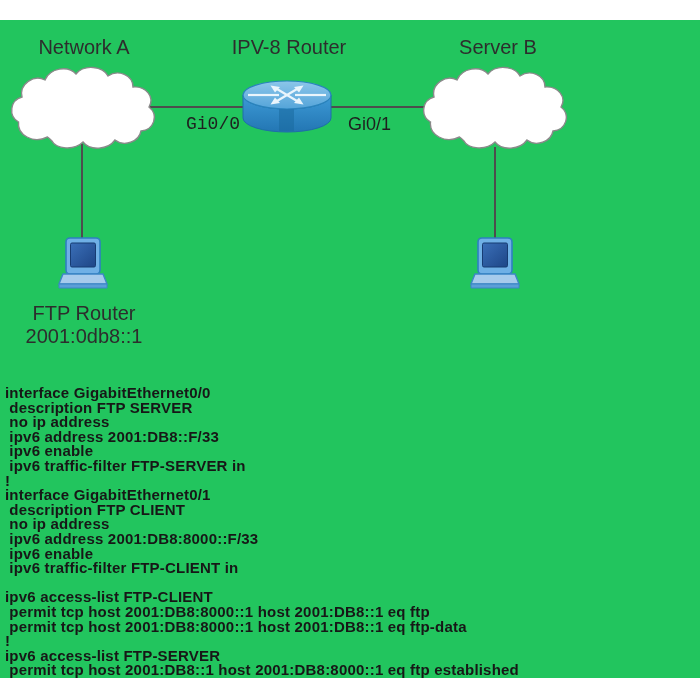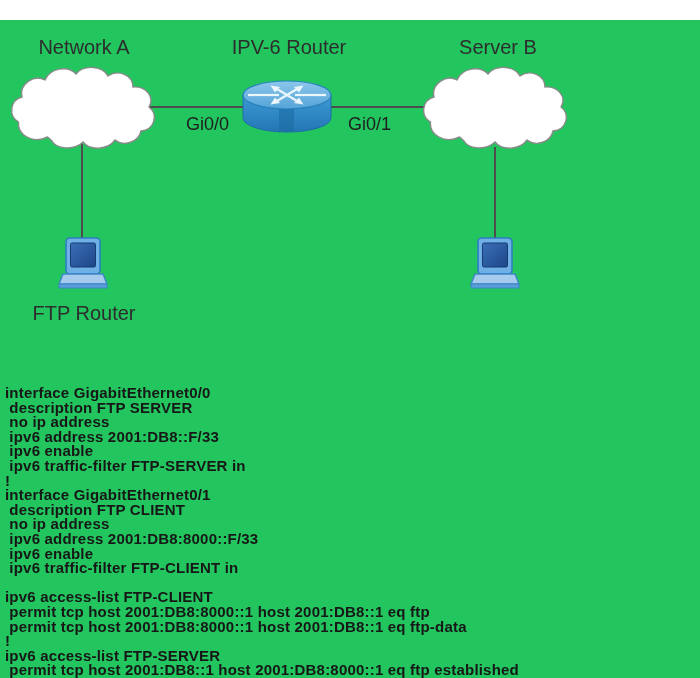--- a/index.html
+++ b/index.html
@@ -48,21 +48,21 @@
     color: #171717;
     white-space: pre;
   }
 </style>
 </head>
 <body>
 
 <div class="stage">
 
   <div class="diagram-label" style="left:28px; top:16px; width:112px;">Network A</div>
-  <div class="diagram-label" style="left:219px; top:16px; width:140px;">IPV-6 Router</div>
+  <div class="diagram-label" style="left:219px; top:16px; width:140px;">IPV-8 Router</div>
   <div class="diagram-label" style="left:442px; top:16px; width:112px;">Server B</div>
 
   <div class="hline" style="left:148px; top:86px; width:97px;"></div>
   <div class="hline" style="left:330px; top:86px; width:95px;"></div>
   <div class="vline" style="left:81px; top:124px; height:96px;"></div>
   <div class="vline" style="left:494px; top:127px; height:93px;"></div>
 
   <svg class="icon-abs" style="left:6px; top:42px;" width="155" height="90" viewBox="0 0 155 90">
     <path d="M41.5,75 C27,82 11,73 12.5,60 C2,54 4,38 16,35 C13,22 28,12 39,18 C44,6 62,3 70,12 C78,2 97,4 102,14 C112,7 127,13 127,25 C140,24 149,35 143,45 C153,53 148,68 135,69 C133,80 118,85 109,78 C102,88 84,89 77,80 C68,89 50,87 46,79 C44,77 43,76 41.5,75 Z" fill="#ffffff" stroke="#8a8a8a" stroke-width="1.4"></path>
   </svg>
@@ -93,21 +93,21 @@
       <line x1="48" y1="17" x2="58" y2="11"></line>
       <line x1="48" y1="17" x2="38" y2="23"></line>
       <line x1="48" y1="17" x2="58" y2="23"></line>
       <polygon points="31.5,7.5 41,9 36,14.5" stroke-width="0"></polygon>
       <polygon points="64.5,7.5 55,9 60,14.5" stroke-width="0"></polygon>
       <polygon points="31.5,26.5 41,25 36,19.5" stroke-width="0"></polygon>
       <polygon points="64.5,26.5 55,25 60,19.5" stroke-width="0"></polygon>
     </g>
   </svg>
 
-  <div class="if-label" style="left:186px; top:94px;">Gi0/0</div>
+  <div class="if-label" style="left:186px; top:94px;font-family:Liberation Mono, monospace;">Gi0/0</div>
   <div class="if-label" style="left:348px; top:94px;">Gi0/1</div>
 
   <svg class="icon-abs" style="left:56px; top:217px;" width="54" height="55" viewBox="0 0 54 55">
     <defs>
       <linearGradient id="lscr" x1="0" y1="0" x2="1" y2="1">
         <stop offset="0" stop-color="#3a6fb8"></stop>
         <stop offset="1" stop-color="#1e4687"></stop>
       </linearGradient>
     </defs>
     <rect x="10" y="1" width="34" height="36" rx="4" fill="#6fb0e6" stroke="#2f7fc1" stroke-width="1.6"></rect>
@@ -118,20 +118,21 @@
 
   <svg class="icon-abs" style="left:468px; top:217px;" width="54" height="55" viewBox="0 0 54 55">
     <rect x="10" y="1" width="34" height="36" rx="4" fill="#6fb0e6" stroke="#2f7fc1" stroke-width="1.6"></rect>
     <rect x="14.5" y="6" width="25" height="24" rx="1.5" fill="url(#lscr)" stroke="#173c73" stroke-width="1"></rect>
     <polygon points="7,37 47,37 51,47 3,47" fill="#a6cbec" stroke="#3d86c6" stroke-width="1.4"></polygon>
     <polygon points="3,47 51,47 51,51 3,51" fill="#5b9fd8" stroke="#3d86c6" stroke-width="1"></polygon>
   </svg>
 
   <div class="node-caption" style="left:4px; top:282px; width:160px;">
     <div>FTP Router</div>
+    <div>2001:0db8::1</div>
   </div>
 
   <pre class="config">interface GigabitEthernet0/0
  description FTP SERVER
  no ip address
  ipv6 address 2001:DB8::F/33
  ipv6 enable
  ipv6 traffic-filter FTP-SERVER in
 !
 interface GigabitEthernet0/1

